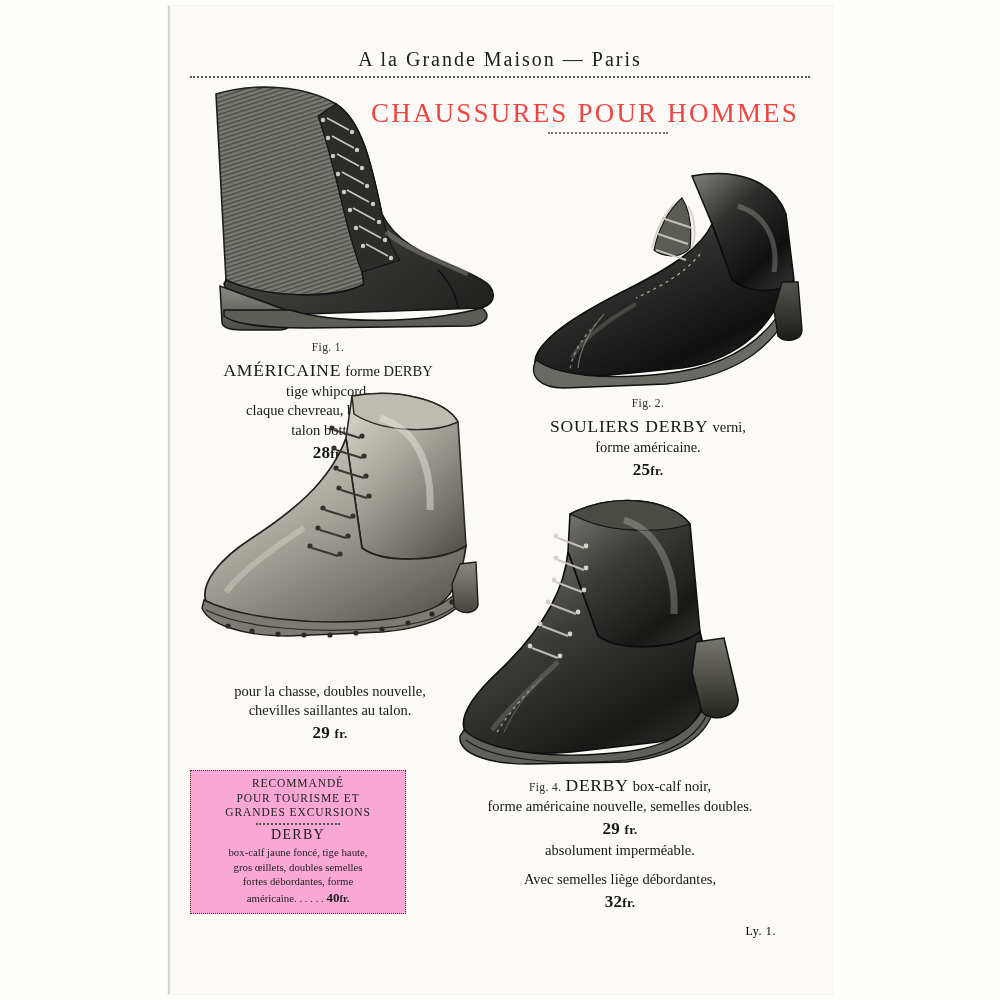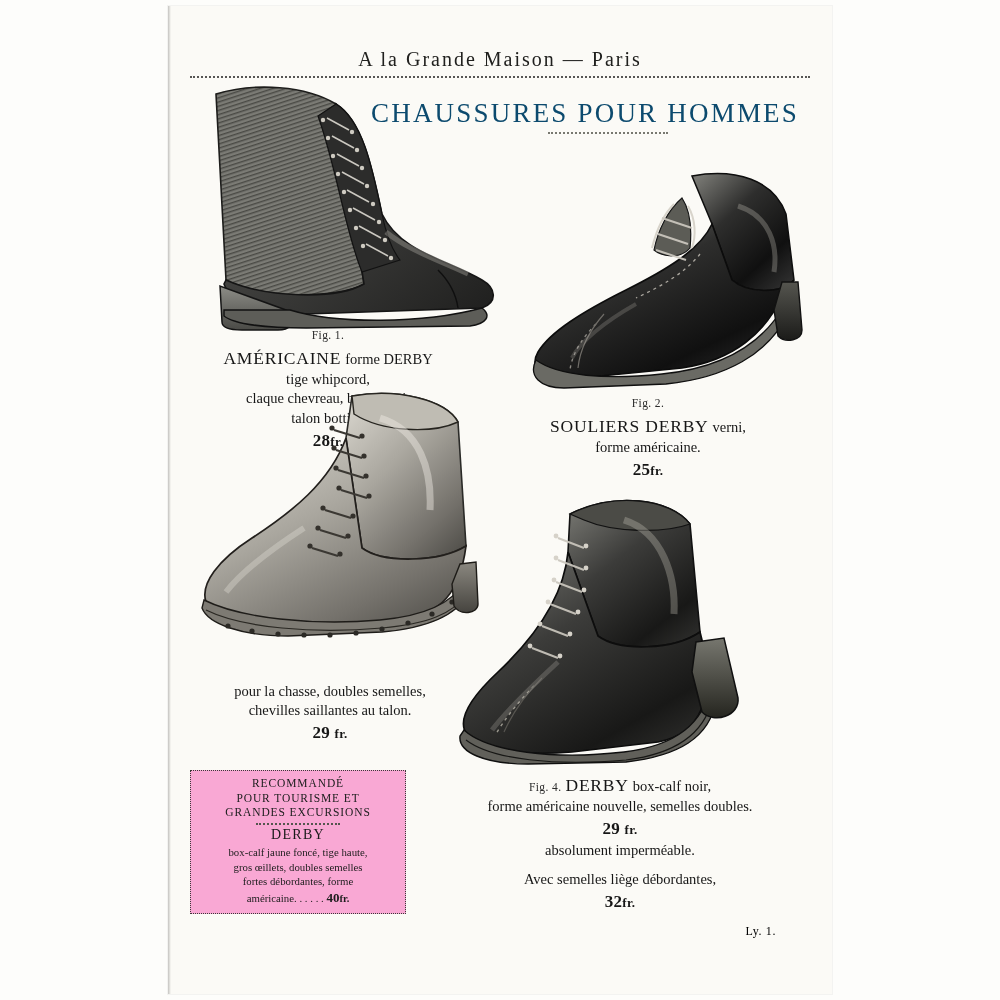--- a/index.html
+++ b/index.html
@@ -59,21 +59,21 @@
     opacity: .85;
   }
   .title {
     position: absolute;
     left: 180px;
     right: 10px;
     top: 92px;
     text-align: center;
     font-size: 27px;
     letter-spacing: 2.2px;
-    color: #0c4a6e;
+    color: #ef4444;
   }
   .title-underdots {
     position: absolute;
     left: 380px;
     width: 120px;
     top: 126px;
     border-top: 2px dotted #58584f;
     opacity: .8;
   }
 
@@ -222,21 +222,21 @@
         <path d="M252 196 C262 206 270 220 272 234" fill="none" stroke="#0f0f0f" stroke-width="1.4"></path>
 
         <path d="M34 212 L36 248 C36 254 44 256 56 256 L92 256 C104 256 108 250 106 240 L100 236 Z" fill="url(#g1b)" stroke="#141414" stroke-width="1.5"></path>
 
         <path d="M38 236 L104 236 C150 250 236 250 296 234 C306 242 300 250 284 252 L120 254 C80 254 48 250 38 242 Z" fill="#5d5d58" stroke="#111" stroke-width="1.4"></path>
 
         <path d="M200 158 C222 176 252 186 282 200" fill="none" stroke="#b9b6ae" stroke-width="5" opacity="0.35"></path>
       </svg>
     </div>
 
-    <div class="cap" style="left:10px; top:322px; width:300px;">
+    <div class="cap" style="left:10px; top:334px; width:300px;">
       <div class="figlabel">Fig. 1.</div>
       <div style="margin-top:4px;">
         <span class="big">AMÉRICAINE</span>
         <span class="sm">forme DERBY</span>
       </div>
       <div class="sm">tige whipcord,</div>
       <div class="sm">claque  chevreau,  bout verni,</div>
       <div class="sm">talon bottier.</div>
       <div class="price" style="margin-top:2px;">
         <span>28</span><span class="fr">fr.</span>
@@ -361,21 +361,21 @@
         </g>
 
         <path d="M276 186 L292 184 L294 226 C294 236 276 238 270 228 L268 206 Z" fill="url(#g3b)" stroke="#1d1b17" stroke-width="1.4"></path>
 
         <path d="M196 40 C236 52 248 92 246 132" fill="none" stroke="#efece4" stroke-width="7" opacity="0.45"></path>
         <path d="M120 150 C86 172 56 196 42 214" fill="none" stroke="#e6e3db" stroke-width="6" opacity="0.35"></path>
       </svg>
     </div>
 
     <div class="cap" style="left:6px; top:676px; width:312px;">
-      <div class="sm">pour la chasse, doubles semelles,</div>
+      <div class="sm">pour la chasse, doubles nouvelle,</div>
       <div class="sm">chevilles saillantes au talon.</div>
       <div class="price" style="margin-top:2px;">
         <span>29</span>
         <span class="fr">fr.</span>
       </div>
     </div>
 
     <div class="fig" style="left:270px; top:466px;">
       <svg width="360" height="300" viewBox="0 0 360 300">
         <defs>

